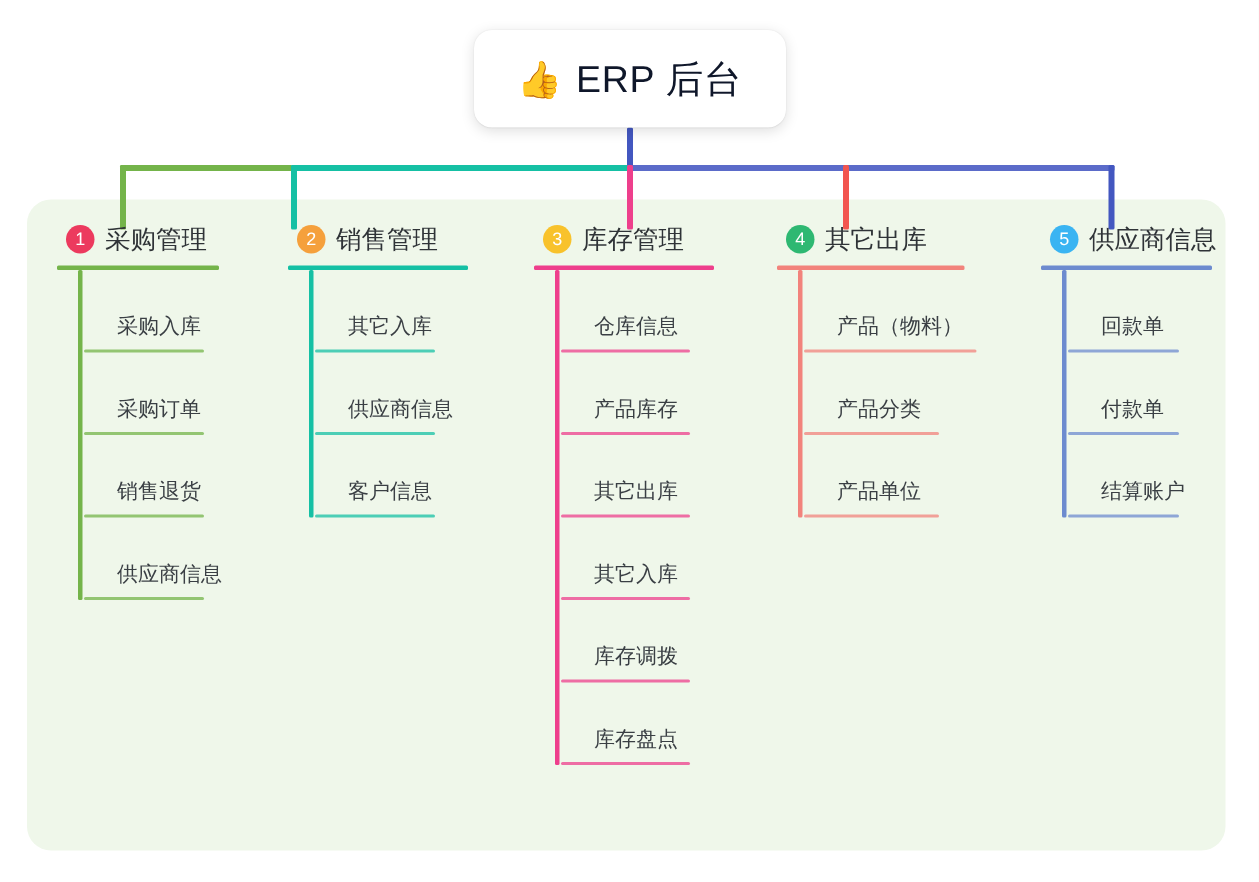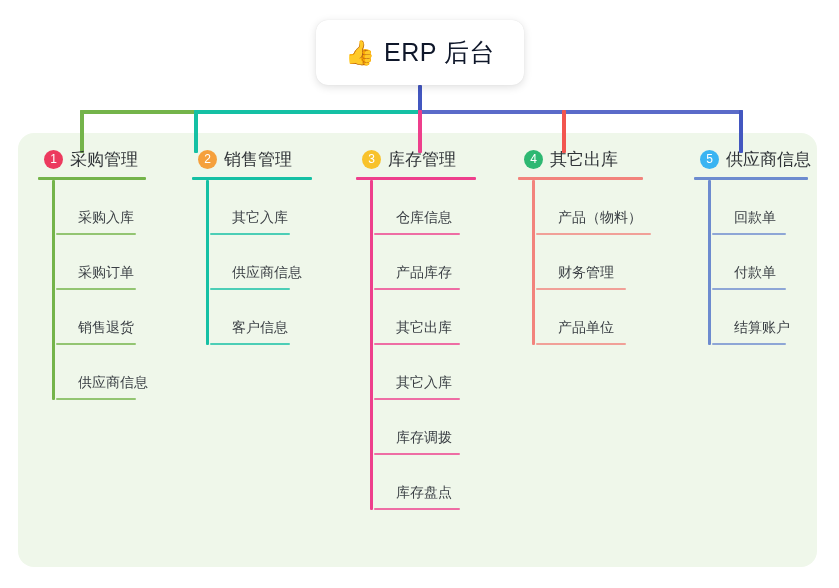--- a/index.html
+++ b/index.html
@@ -286,21 +286,21 @@
         <span class="col-title">其它出库</span>
       </div>
       <div class="header-rule" style="background: rgb(242, 131, 124); width: 125px;"></div>
       <div class="col-body">
         <div class="spine" style="background: rgb(242, 131, 124);"></div>
         <div class="item">
           <span class="item-label">产品（物料）</span>
           <div class="item-rule" style="background: rgb(242, 131, 124); opacity: 0.75; width: 115px;"></div>
         </div>
         <div class="item">
-          <span class="item-label">财务管理</span>
+          <span class="item-label">产品分类</span>
           <div class="item-rule" style="background: rgb(242, 131, 124); opacity: 0.75; width: 90px;"></div>
         </div>
         <div class="item">
           <span class="item-label">产品单位</span>
           <div class="item-rule" style="background: rgb(242, 131, 124); opacity: 0.75; width: 90px;"></div>
         </div>
       </div>
     </div>
   <div class="column" id="col-5">
       <div class="col-header">

